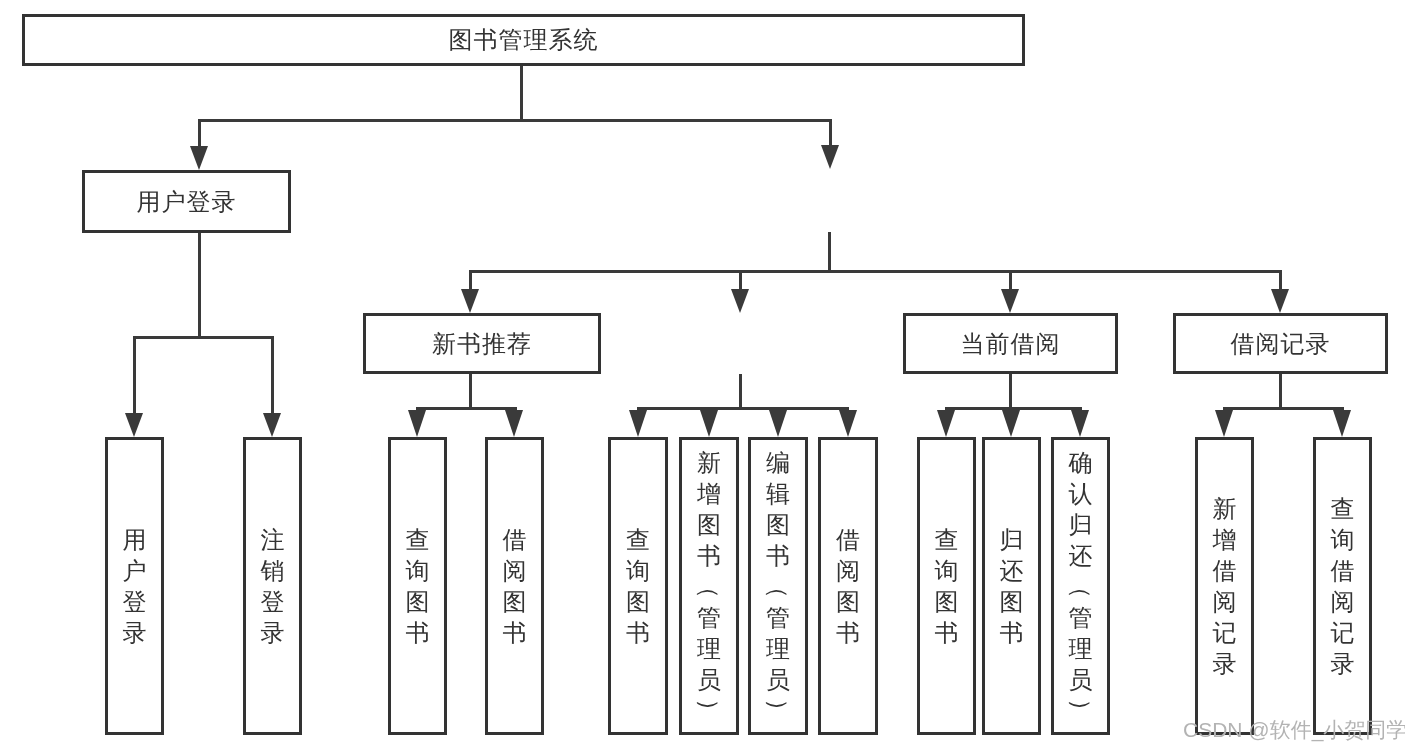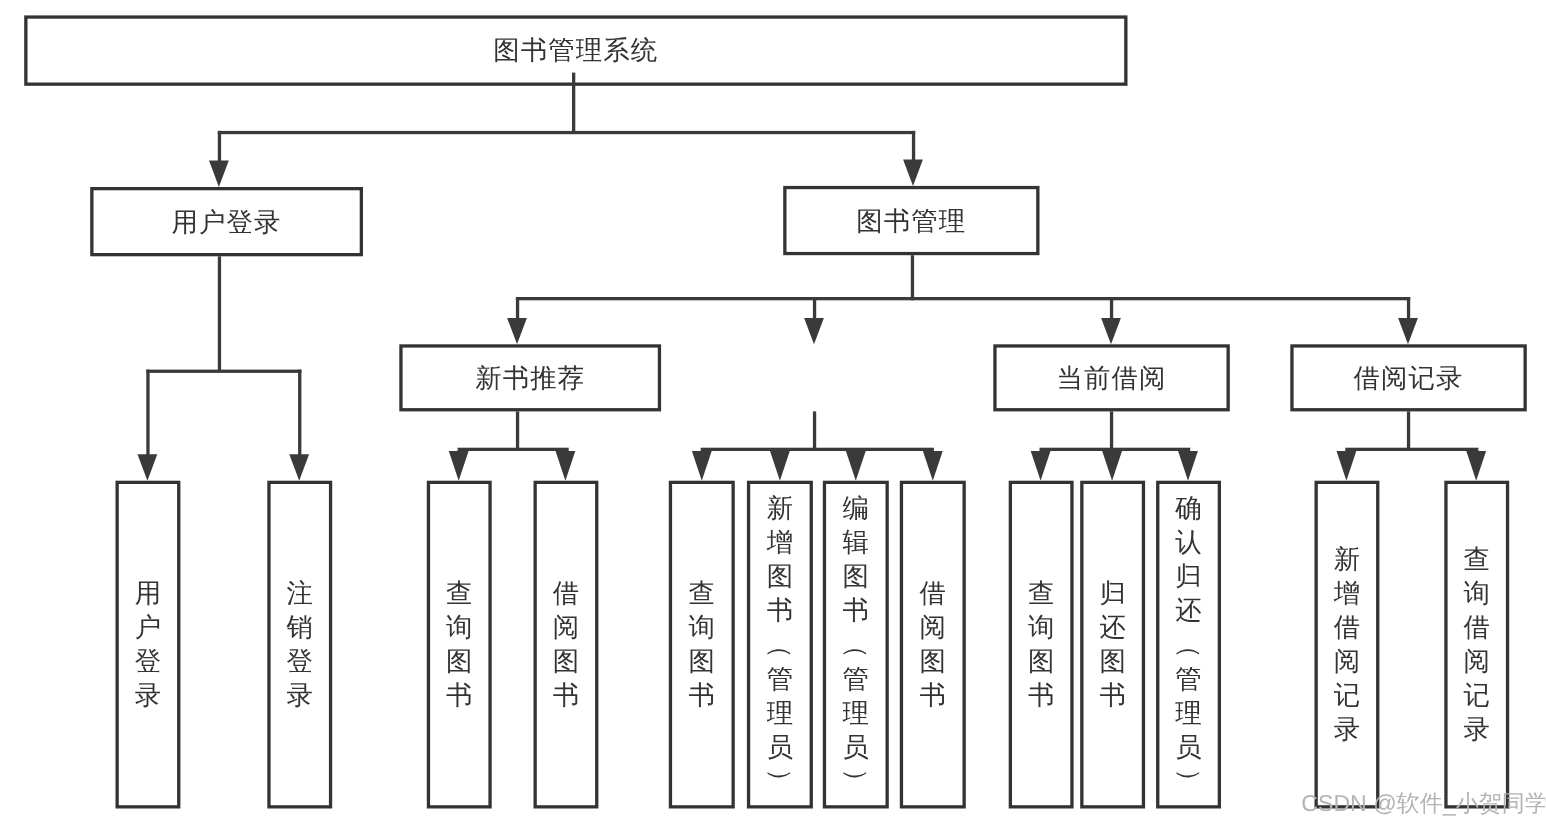--- a/index.html
+++ b/index.html
@@ -56,31 +56,30 @@
     font-size:21px;
     color:#b3b3b3;
     white-space:nowrap;
   }
 </style>
 </head>
 <body>
 
 <div class="canvas">
 
-  <div class="node" style="left:22px;top:14px;width:1003px;height:64px;">图书管理系统</div>
+  <div class="node" style="left:22px;top:14px;width:1003px;height:52px;">图书管理系统</div>
 
   <div class="vl" style="left:520px;top:66px;height:55px;"></div>
   <div class="hl" style="left:198px;top:119px;width:634px;"></div>
   <div class="vl" style="left:198px;top:119px;height:29px;"></div>
   <div class="ar" style="left:190px;top:146px;"></div>
   <div class="vl" style="left:829px;top:119px;height:28px;"></div>
   <div class="ar" style="left:821px;top:145px;"></div>
 
-  <div class="node" style="left:82px;top:170px;width:248px;height:63px;">用户登录</div>
-  <div class="node" style="left:712px;top:169px;width:233px;height:63px;">图书管理</div>
+  <div class="node" style="left:82px;top:170px;width:209px;height:63px;">用户登录</div>
 
   <div class="vl" style="left:198px;top:233px;height:105px;"></div>
   <div class="hl" style="left:133px;top:336px;width:141px;"></div>
   <div class="vl" style="left:133px;top:336px;height:79px;"></div>
   <div class="ar" style="left:125px;top:413px;"></div>
   <div class="vl" style="left:271px;top:336px;height:79px;"></div>
   <div class="ar" style="left:263px;top:413px;"></div>
 
   <div class="vl" style="left:828px;top:232px;height:41px;"></div>
   <div class="hl" style="left:469px;top:270px;width:813px;"></div>

